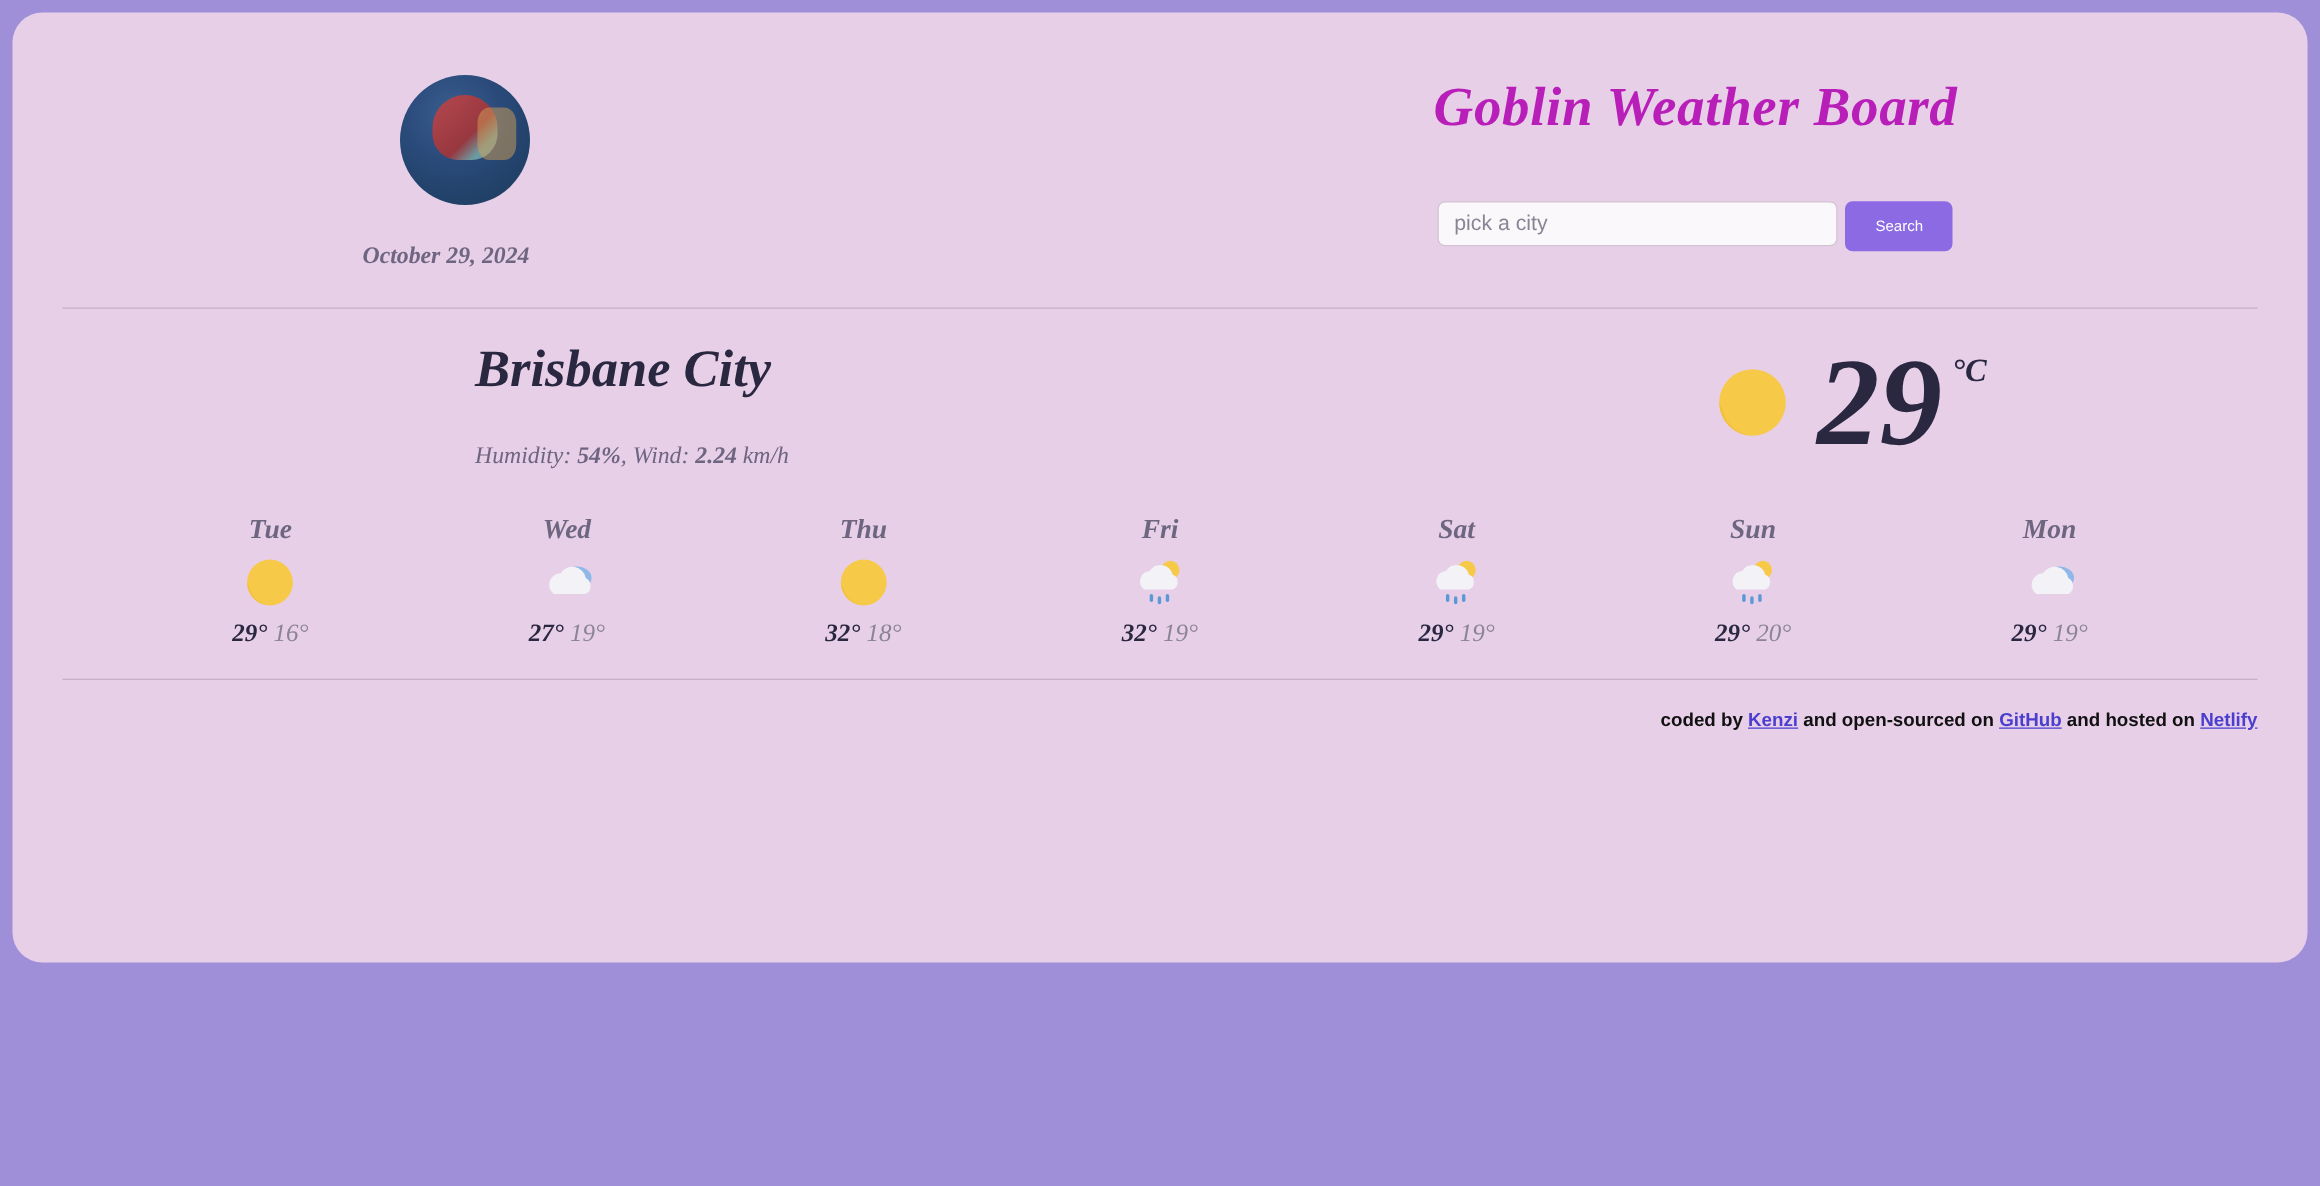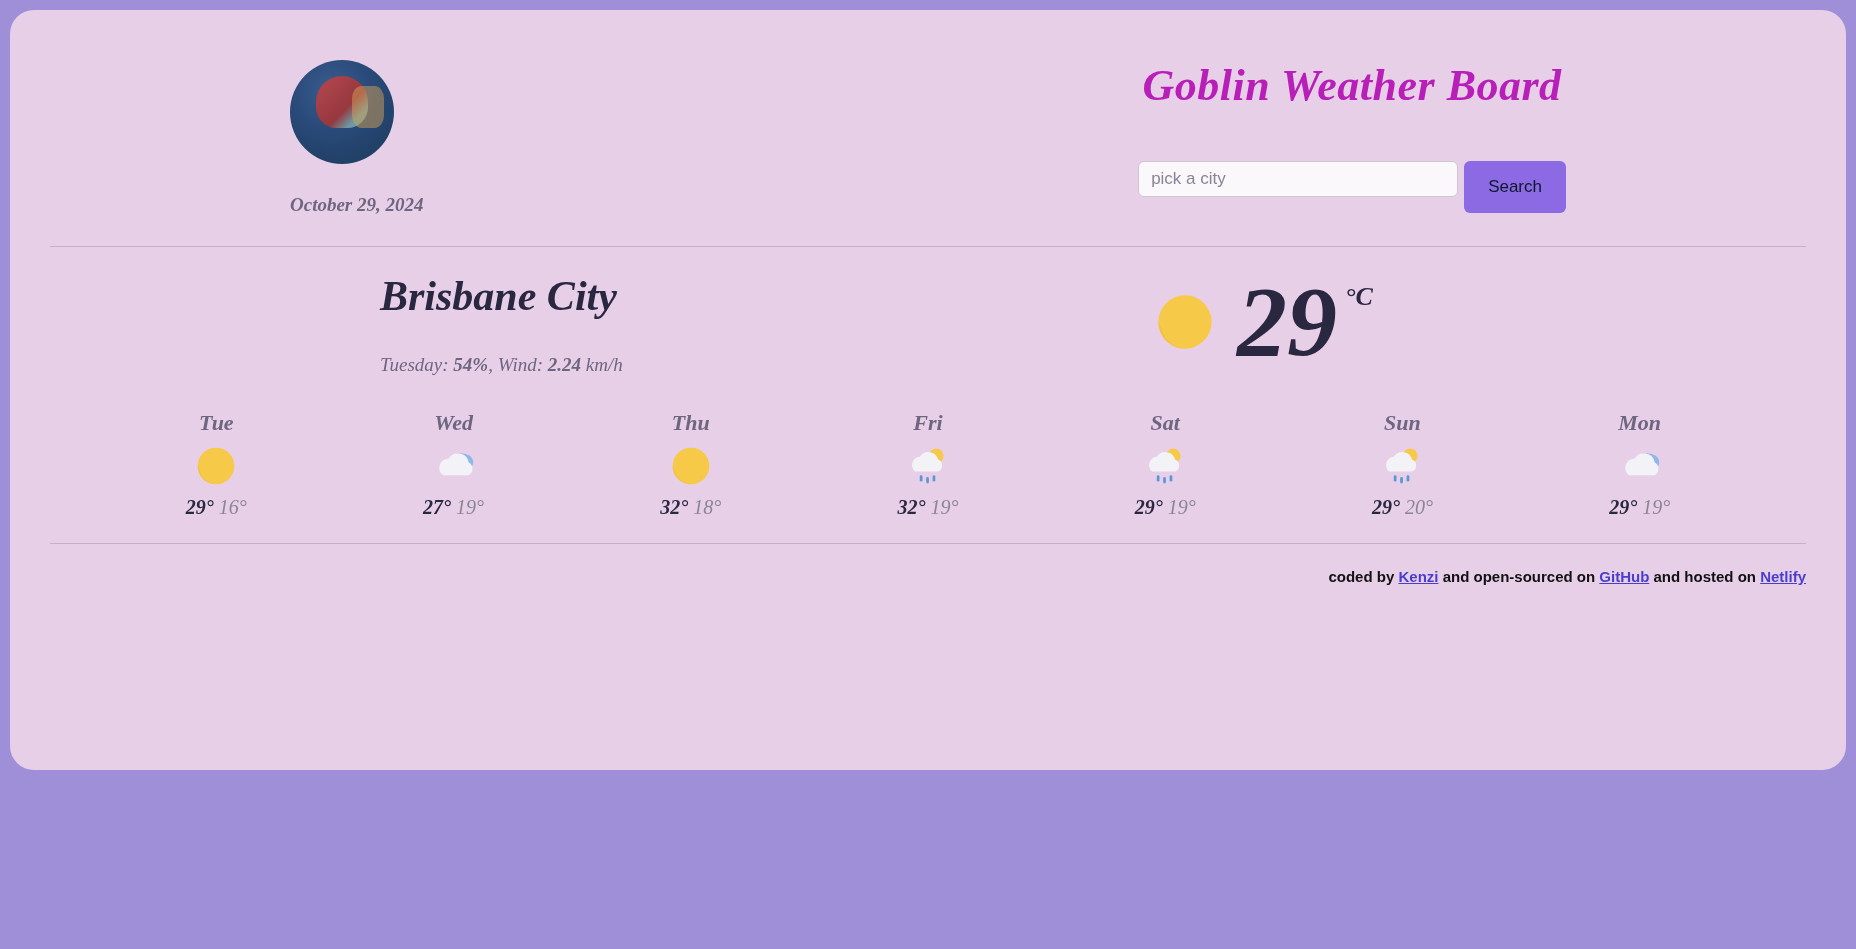--- a/index.html
+++ b/index.html
@@ -17,21 +17,21 @@
     }
     .top-row {
       display: flex;
       justify-content: space-between;
       align-items: flex-start;
       padding: 20px 240px 20px 240px;
     }
     .left-col {
       display: flex;
       flex-direction: column;
-      align-items: flex-start;
+      align-items: flex-end;
     }
     .avatar {
       width: 104px;
       height: 104px;
       border-radius: 50%;
       background: radial-gradient(circle at 40% 30%, #3a5f8f 0%, #2a4a7a 40%, #1a3a5a 100%);
       position: relative;
       overflow: hidden;
       margin-bottom: 30px;
     }
@@ -87,26 +87,26 @@
       border-radius: 6px;
       padding: 0 12px;
       font-size: 17px;
       font-family: Arial, sans-serif;
       color: #333;
       background: #faf8fb;
     }
     .search-input::placeholder { color: #8a8595; font-family: Arial, sans-serif; }
     .search-btn {
       background: #8b6ae3;
-      color: #0f172a;
+      color: #ffffff;
       border: none;
       border-radius: 6px;
       padding: 0 24px;
-      height: 52px;
-      font-size: 17px;
+      height: 40px;
+      font-size: 12px;
       font-family: Arial, sans-serif;
       cursor: pointer;
     }
     hr.divider {
       border: none;
       border-top: 1px solid #c7b0c7;
       margin: 10px 0 25px 0;
     }
     .current-row {
       display: flex;
@@ -128,21 +128,21 @@
       color: #6e6680;
       font-style: italic;
       font-size: 19px;
       line-height: 1.6;
     }
     .meta-line strong { font-weight: bold; }
     .current-right {
       flex: 1;
       display: flex;
       align-items: center;
-      justify-content: flex-start;
+      justify-content: center;
       gap: 20px;
       padding-left: 120px;
     }
     .big-icon { width: 64px; height: 64px; }
     .big-temp {
       color: #2a2740;
       font-style: italic;
       font-weight: bold;
       font-size: 100px;
       line-height: 1;
@@ -234,21 +234,21 @@
       </div>
     </div>
   </div>
 
   <hr class="divider">
 
   <div class="current-row">
     <div class="current-left">
       <div class="city">Brisbane City</div>
       <div class="meta-line">
-        <span>Tuesday: </span><strong>54%</strong><span>, Wind: </span><strong>2.24</strong><span> km/h</span>
+        <span>Humidity: </span><strong>54%</strong><span>, Wind: </span><strong>2.24</strong><span> km/h</span>
       </div>
     </div>
     <div class="current-right">
       <svg class="big-icon" viewBox="0 0 48 48">
           <use href="#ico-sun"></use>
         </svg>
       <span class="big-temp">29</span>
       <span class="unit">°C</span>
     </div>
   </div>

